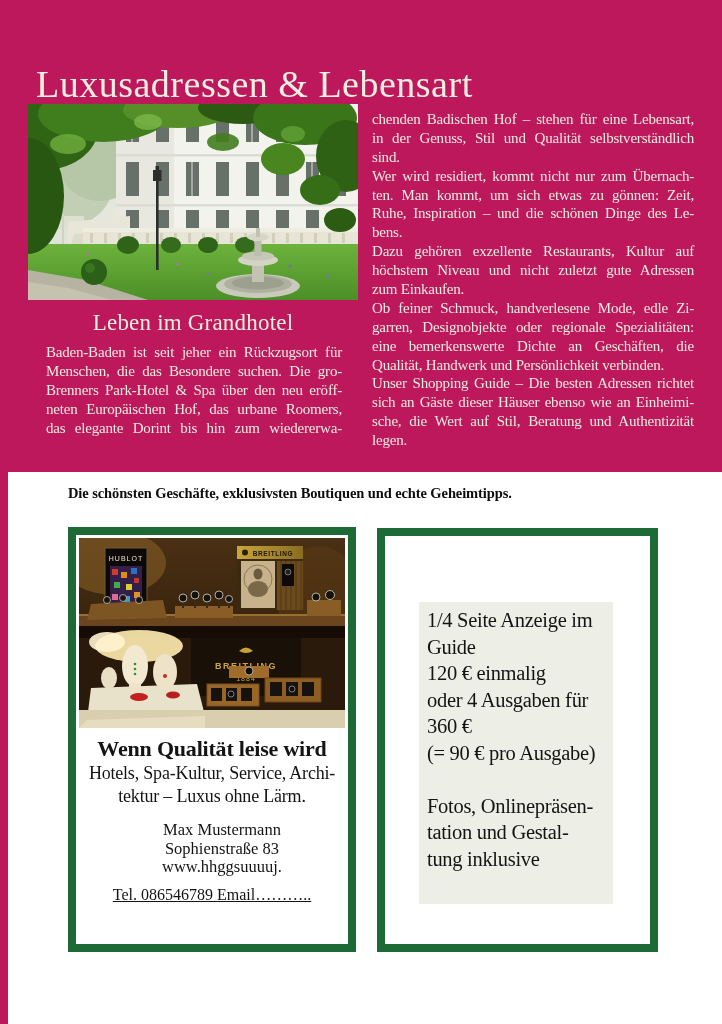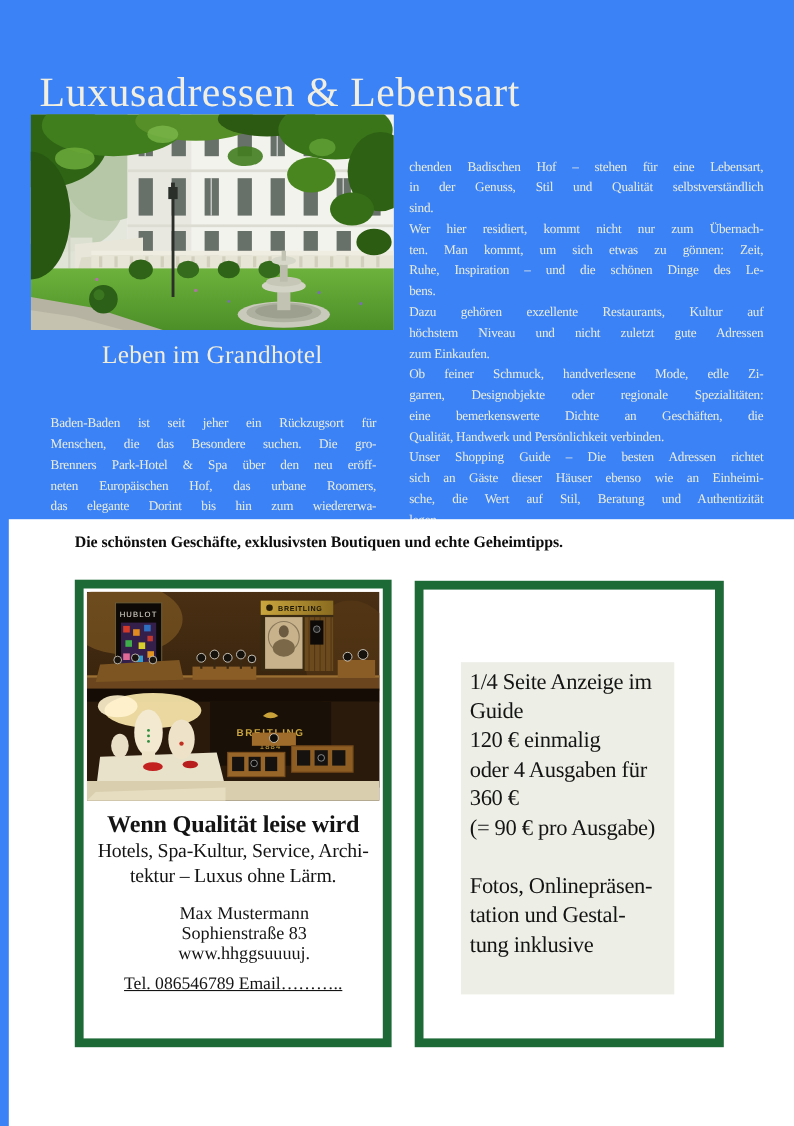--- a/index.html
+++ b/index.html
@@ -1,31 +1,31 @@
 <!DOCTYPE html>
 <html><head>
 <meta charset="utf-8">
 <style>
   html,body{margin:0;padding:0;background:#555;}
   #page{
     position:relative;width:722px;height:1024px;margin:0 auto;
-    background:#3b82f6;overflow:hidden;
+    background:#be185d;overflow:hidden;
     font-family:"Liberation Serif", serif;
   }
   
   .page-title{
     position:absolute;left:36px;top:62px;
     font-size:38px;color:#f2efe0;letter-spacing:.5px;white-space:nowrap;
   }
   .hero-photo{position:absolute;left:28px;top:104px;width:330px;height:196px;}
   .section-heading{
     position:absolute;left:28px;top:310px;width:330px;text-align:center;
     font-size:23px;color:#f0eddc;letter-spacing:.2px;
   }
-  .gcol{font-size:12px;line-height:18.9px;color:#e9ecdf;letter-spacing:-0.2px;margin-top:32px;}
+  .gcol{font-size:15px;line-height:18.9px;color:#e9ecdf;letter-spacing:-0.2px;}
   .gcol .col-line{height:18.9px;overflow:visible;}
   .col-just{text-align:justify;text-align-last:justify;}
   #left-col{position:absolute;left:46px;top:343px;width:296px;}
   #right-col{position:absolute;left:372px;top:110px;width:322px;}
   
   .white-panel{position:absolute;left:8px;top:472px;right:0;bottom:0;background:#ffffff;}
   .shopping-header{
     position:absolute;left:68px;top:483px;color:#0d0d0d;
     font-weight:bold;font-size:14.5px;line-height:21px;letter-spacing:-0.1px;
   }
@@ -196,21 +196,21 @@
       <div class="col-line col-just">Baden-Baden ist seit jeher ein Rückzugsort für</div>
       <div class="col-line col-just">Menschen, die das Besondere suchen. Die gro-</div>
       <div class="col-line col-just">Brenners Park-Hotel &amp; Spa über den neu eröff-</div>
       <div class="col-line col-just">neten Europäischen Hof, das urbane Roomers,</div>
       <div class="col-line col-just">das elegante Dorint bis hin zum wiedererwa-</div>
     </div>
   <div id="right-col" class="gcol">
       <div class="col-line col-just">chenden Badischen Hof – stehen für eine Lebensart,</div>
       <div class="col-line col-just">in der Genuss, Stil und Qualität selbstverständlich</div>
       <div class="col-line">sind.</div>
-      <div class="col-line col-just">Wer hier residiert, kommt nicht nur zum Übernach-</div>
+      <div class="col-line col-just">Wer wird residiert, kommt nicht nur zum Übernach-</div>
       <div class="col-line col-just">ten. Man kommt, um sich etwas zu gönnen: Zeit,</div>
       <div class="col-line col-just">Ruhe, Inspiration – und die schönen Dinge des Le-</div>
       <div class="col-line">bens.</div>
       <div class="col-line col-just">Dazu gehören exzellente Restaurants, Kultur auf</div>
       <div class="col-line col-just">höchstem Niveau und nicht zuletzt gute Adressen</div>
       <div class="col-line">zum Einkaufen.</div>
       <div class="col-line col-just">Ob feiner Schmuck, handverlesene Mode, edle Zi-</div>
       <div class="col-line col-just">garren, Designobjekte oder regionale Spezialitäten:</div>
       <div class="col-line col-just">eine bemerkenswerte Dichte an Geschäften, die</div>
       <div class="col-line">Qualität, Handwerk und Persönlichkeit verbinden.</div>

